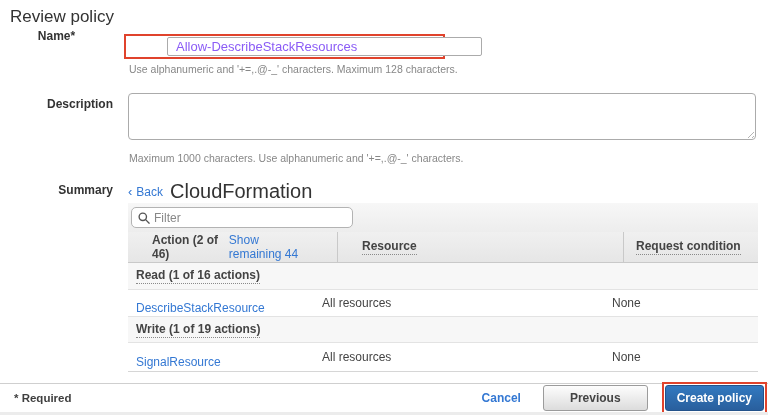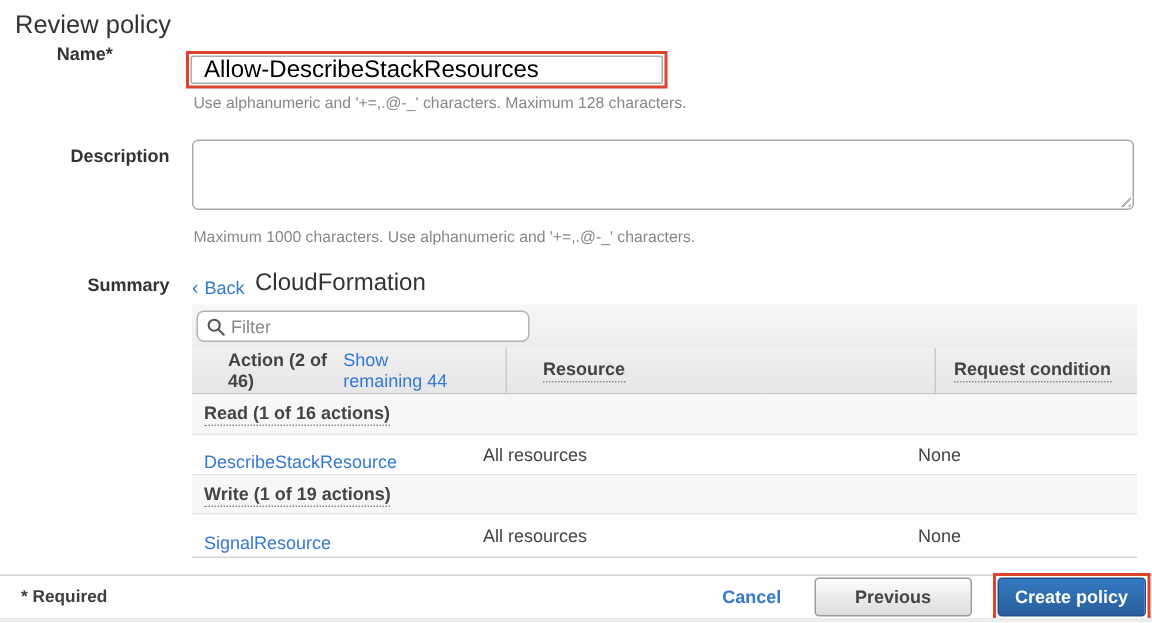--- a/index.html
+++ b/index.html
@@ -20,22 +20,22 @@
   .name-label { top: 29px; text-align: center; }
   .desc-label { top: 97px; }
   .summary-label { top: 183px; }
 
   .annotation-box {
     position: absolute; border: 2px solid #e0432c;
   }
   .name-annotation { left: 124px; top: 34px; width: 321px; height: 25px; padding: 1px; }
   .name-input {
     width: 100%; height: 100%; border: 1px solid #ababab; border-radius: 2px;
-    font-family: "Liberation Sans", sans-serif; font-size: 16px; color: #000000;
-    padding-left: 8px; outline: none; background: #fff;
+    font-family: "Liberation Sans", sans-serif; font-size: 13px; color: #8b5cf6;
+    padding-left: 8px; outline: none; background: #fff; margin-left: 40px;
   }
   .helper {
     position: absolute; left: 129px; font-size: 10.5px; color: #878787;
   }
   .name-helper { top: 63px; }
   .desc-helper { top: 152px; }
 
   .desc-textarea-wrap { position: absolute; left: 128px; top: 93px; width: 628px; height: 47px; }
   .desc-textarea {
     width: 100%; height: 100%; border: 1px solid #ababab; border-radius: 4px;
@@ -48,21 +48,21 @@
     clip-path: polygon(100% 0, 100% 100%, 0 100%);
     pointer-events: none;
   }
 
   .back-link {
     position: absolute; left: 128px; top: 184px; color: #3478d3;
     font-size: 12px; text-decoration: none; cursor: pointer;
   }
   .back-chevron { font-size: 13px; margin-right: 4px; }
   .service-heading {
-    position: absolute; left: 170px; top: 180px; font-size: 16px; color: #333; font-weight: 400;
+    position: absolute; left: 170px; top: 180px; font-size: 20px; color: #333; font-weight: 400;
   }
 
   .summary-panel {
     position: absolute; left: 128px; top: 203px; width: 630px; height: 169px;
   }
   .toolbar {
     height: 29px; background: linear-gradient(#f7f7f7, #ededed);
     display: flex; align-items: center; padding-left: 3px;
   }
   .filter-box {

